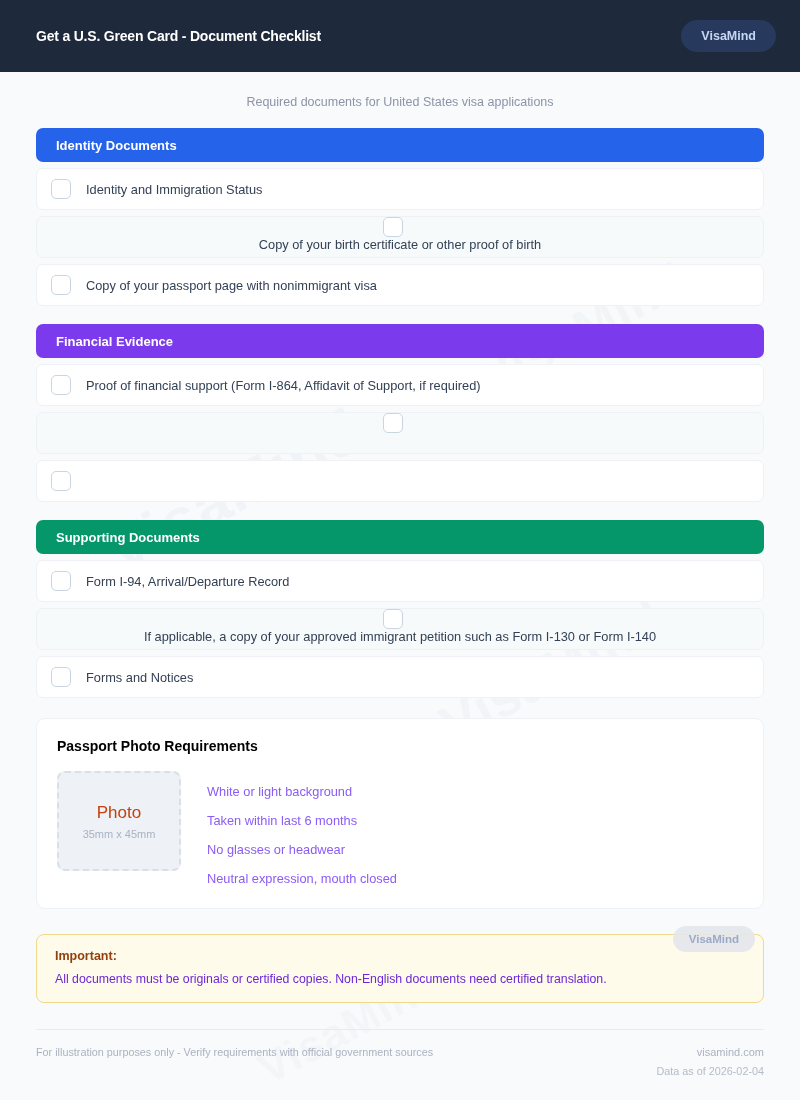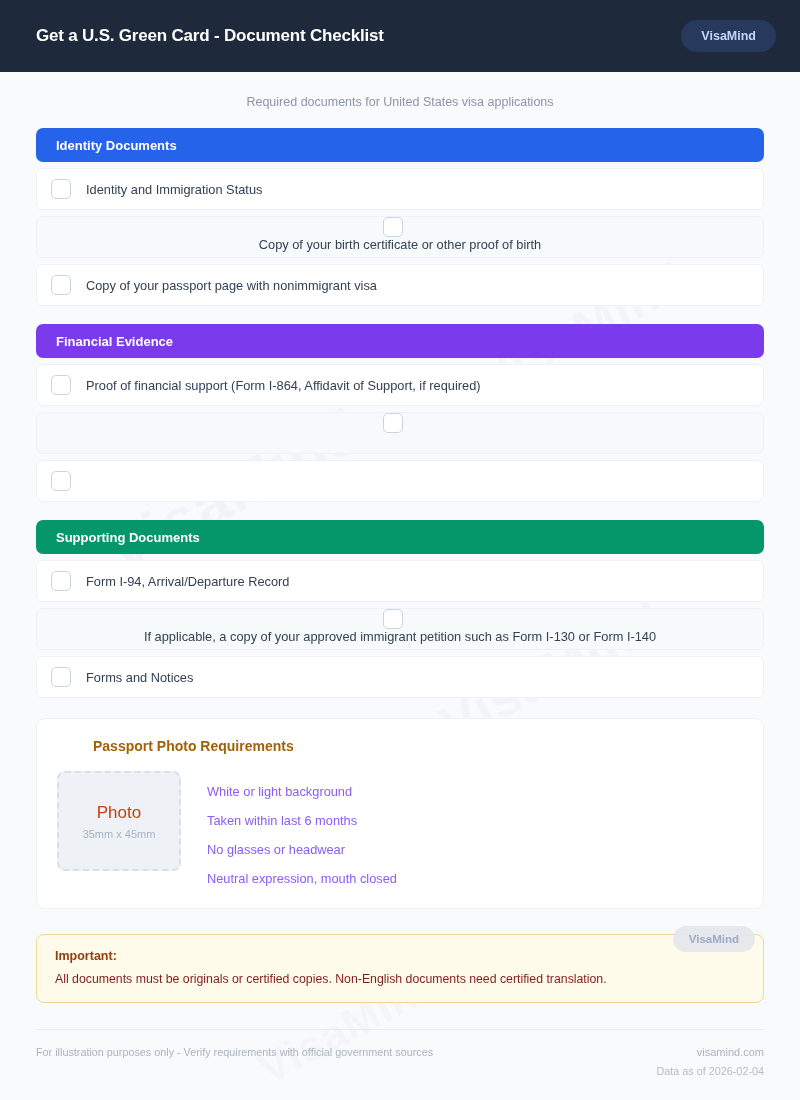--- a/index.html
+++ b/index.html
@@ -46,21 +46,21 @@
     position: relative;
     z-index: 2;
     height: 72px;
     background: #1e293b;
     display: flex;
     align-items: center;
     justify-content: space-between;
     padding: 0 24px 0 36px;
   }
   .header-title {
-    font-size: 17px;
+    font-size: 14px;
     font-weight: 700;
     color: #ffffff;
     letter-spacing: -0.2px;
   }
   .header-badge {
     background: #27395c;
     color: #c7d6f5;
     font-size: 12.5px;
     font-weight: 700;
     padding: 9px 20px;
@@ -127,23 +127,22 @@
   .photo-card {
     background: #ffffff;
     border: 1px solid #eef1f6;
     border-radius: 9px;
     padding: 19px 20px 22px;
     margin-top: 20px;
   }
   .photo-card-title {
     font-size: 14px;
     font-weight: 700;
-    color: #a16207;
+    color: #000000;
     margin-bottom: 17px;
-    margin-left: 36px;
   }
   .photo-body { display: flex; align-items: flex-start; }
 
   .photo-box {
     width: 124px;
     height: 100px;
     border: 2px dashed #d8dfe8;
     border-radius: 8px;
     background: #eef2f7;
     display: flex;
@@ -171,21 +170,21 @@
     border: 1.5px solid #f0d98a;
     border-radius: 8px;
     padding: 14px 18px 16px;
   }
   .warning-title {
     font-size: 12.5px;
     font-weight: 700;
     color: #92400e;
     margin-bottom: 9px;
   }
-  .warning-text { font-size: 12.3px; color: #7f1d1d; }
+  .warning-text { font-size: 12.3px; color: #6d28d9; }
   .warning-badge {
     position: absolute;
     top: -9px;
     right: 8px;
     background: #e4e7ec;
     color: #92a2c4;
     font-size: 11.5px;
     font-weight: 700;
     padding: 7px 16px;
     border-radius: 999px;

